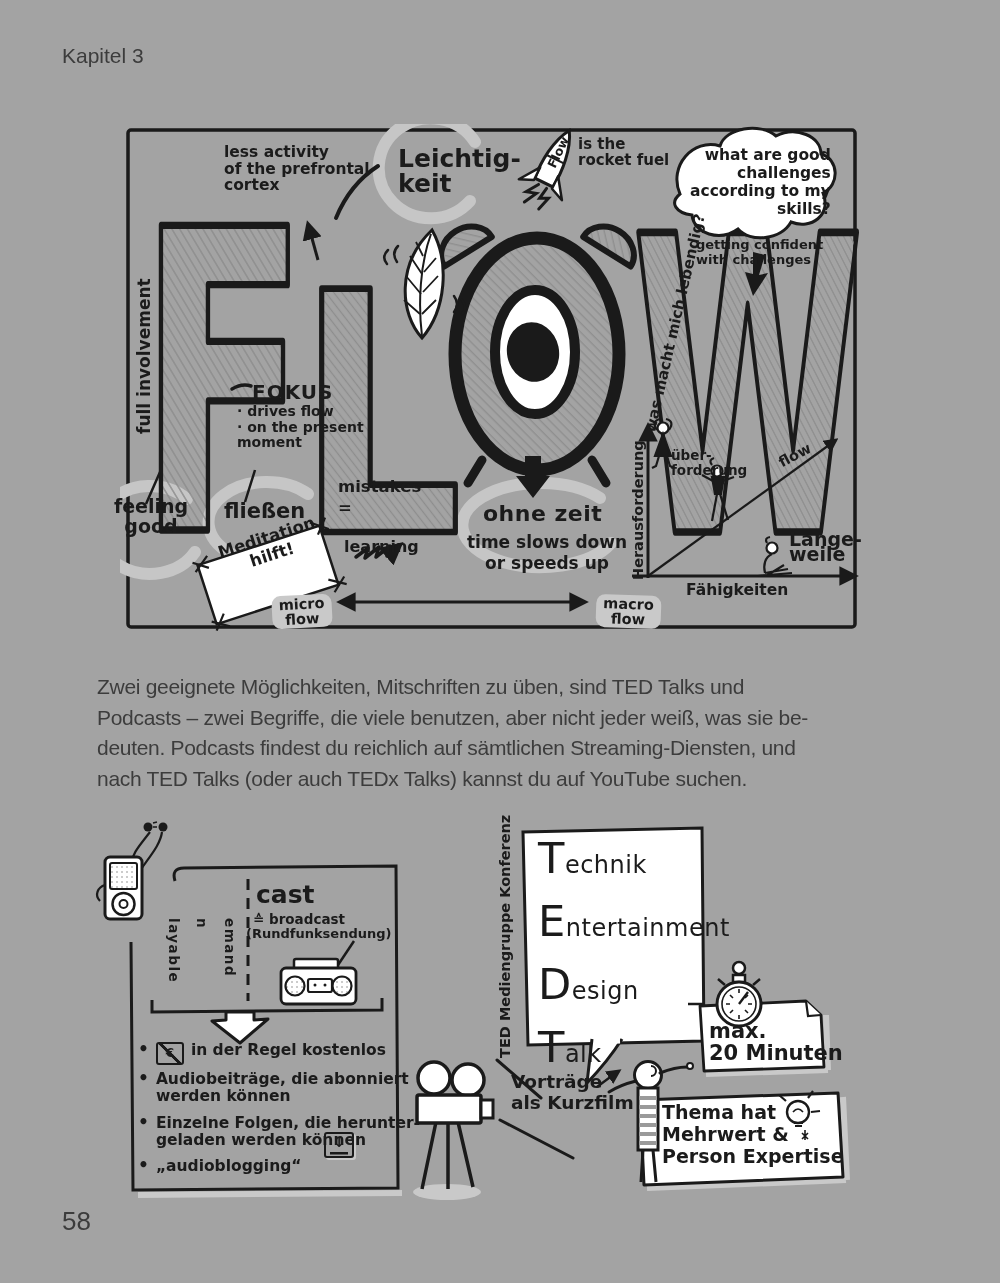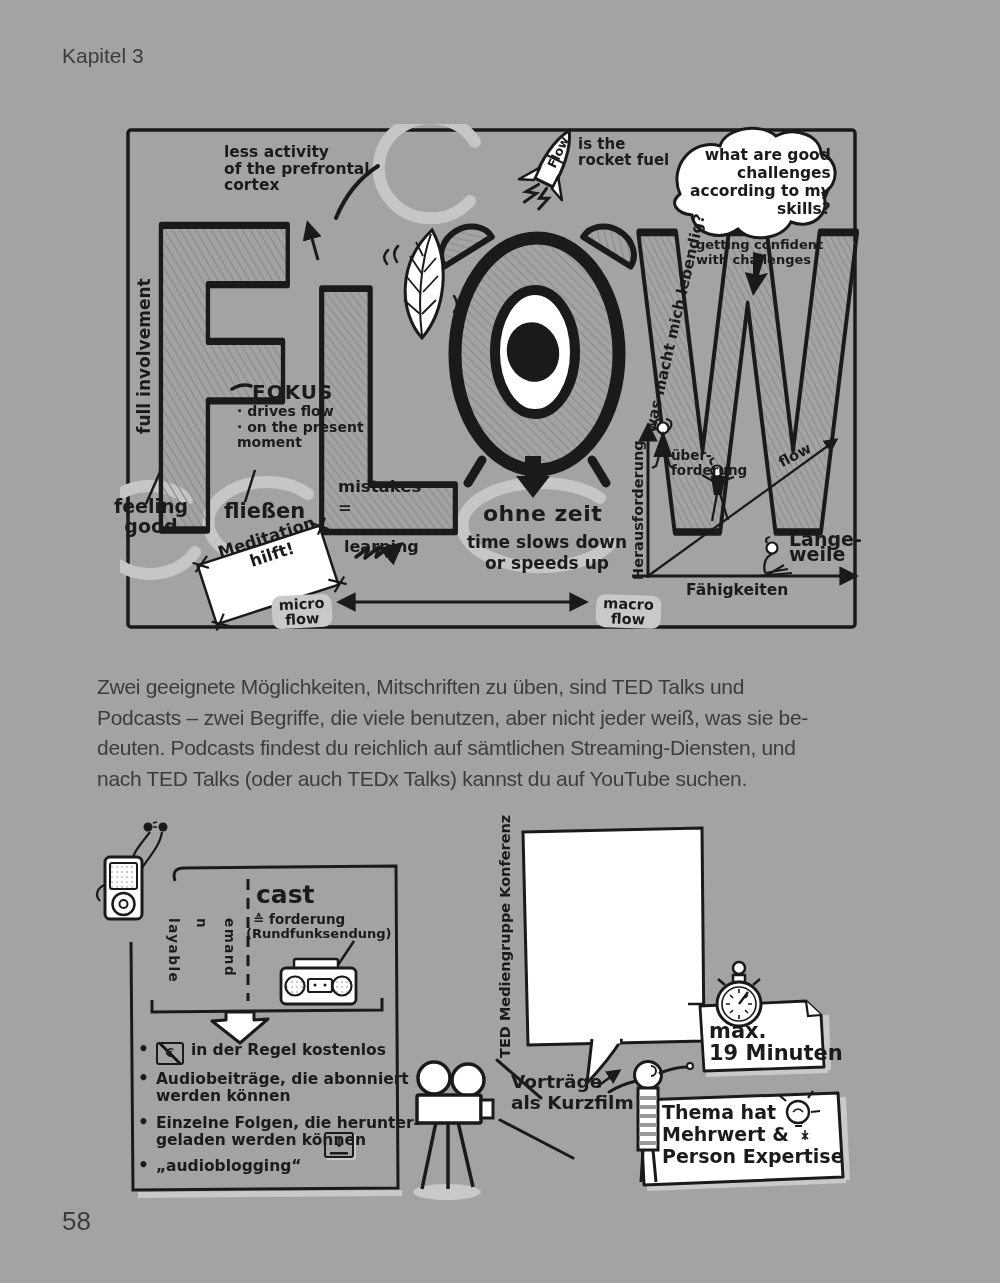--- a/index.html
+++ b/index.html
@@ -142,20 +142,22 @@
         <path d="M645,449 L668,445 M646,452 L664,441 M638,452 L672,449"></path>
       </g>
     </g>
 
     <line x1="220" y1="478" x2="465" y2="478" stroke="#1a1a1a" stroke-width="3" marker-start="url(#ah)" marker-end="url(#ah)"></line>
   </svg>
 
   <div class="abs hand ml" style="left:224px;top:144px;font-size:15.5px;line-height:16.5px;">less activity
 of the prefrontal
 cortex</div>
+  <div class="abs hand ml" style="left:398px;top:146px;font-size:25px;line-height:25px;font-weight:700;">Leichtig-
+keit</div>
   <div class="abs hand ml" style="left:578px;top:136px;font-size:15px;line-height:16px;">is the
 rocket fuel</div>
   <div class="abs hand ml" style="left:690px;top:146px;font-size:15.5px;line-height:18px;text-align:right;">what are good
 challenges
 according to my
 skills?</div>
   <div class="abs hand ml" style="left:696px;top:238px;font-size:13px;line-height:14.5px;">getting confident
 with challenges</div>
   <div class="abs hand rot" style="left:134px;top:434px;font-size:17px;transform:rotate(-90deg);">full involvement</div>
   <div class="abs hand rot" style="left:641px;top:430px;font-size:15px;transform:rotate(-77deg);">was macht mich lebendig?</div>
@@ -282,21 +284,21 @@
     </g>
 
     <path d="M417,245 L461,283 M420,305 L493,343" stroke="#1a1a1a" stroke-width="3" fill="none" stroke-linecap="round"></path>
     <path d="M517,272 Q530,262 539,256" stroke="#1a1a1a" stroke-width="2.5" fill="none" marker-end="url(#ah2)"></path>
   </svg>
 
   <div class="abs hand rot" style="left:182px;top:918px;font-size:13.5px;letter-spacing:1.5px;transform:rotate(90deg);">layable</div>
   <div class="abs hand rot" style="left:210px;top:918px;font-size:13.5px;transform:rotate(90deg);">n</div>
   <div class="abs hand rot" style="left:238px;top:918px;font-size:13.5px;letter-spacing:1.5px;transform:rotate(90deg);">emand</div>
   <div class="abs hand" style="left:256px;top:880px;font-size:25px;font-weight:700;">cast</div>
-  <div class="abs hand" style="left:253px;top:911px;font-size:13.5px;font-weight:700;">≙ forderung</div>
+  <div class="abs hand" style="left:253px;top:911px;font-size:13.5px;font-weight:700;">≙ broadcast</div>
   <div class="abs hand" style="left:246px;top:926px;font-size:13px;">(Rundfunksendung)</div>
 
   <div class="bullet-row" style="left:138px;top:1042px;">
     <span class="bdot">•</span>
     <span class="coin">€</span>
     <span class="ml">in der Regel kostenlos</span>
   </div>
   <div class="bullet-row" style="left:138px;top:1071px;">
     <span class="bdot">•</span>
     <span class="ml">Audiobeiträge, die abonniert
@@ -307,21 +309,27 @@
     <span class="ml">Einzelne Folgen, die herunter-
 geladen werden können</span>
   </div>
   <span class="abs dlbox" style="left:324px;top:1132px;">↓</span>
   <div class="bullet-row" style="left:138px;top:1158px;">
     <span class="bdot">•</span>
     <span class="ml">„audioblogging“</span>
   </div>
 
   <div class="abs hand rot" style="left:497px;top:1058px;font-size:14.5px;transform:rotate(-90deg);">TED Mediengruppe Konferenz</div>
+  <div class="abs" style="left:538px;top:833px;">
+    <div class="ted-line">Technik</div>
+    <div class="ted-line">Entertainment</div>
+    <div class="ted-line">Design</div>
+    <div class="ted-line">Talk</div>
+  </div>
   <div class="abs hand ml" style="left:709px;top:1020px;font-size:21px;line-height:22px;font-weight:700;">max.
-19 Minuten</div>
+20 Minuten</div>
   <div class="abs hand ml" style="left:662px;top:1101px;font-size:19px;line-height:22px;">Thema hat
 Mehrwert &amp;
 Person Expertise</div>
   <div class="abs hand ml" style="left:511px;top:1071px;font-size:18.5px;line-height:21px;">Vorträge
 als Kurzfilm</div>
 
 </div>
 
 </body></html>

